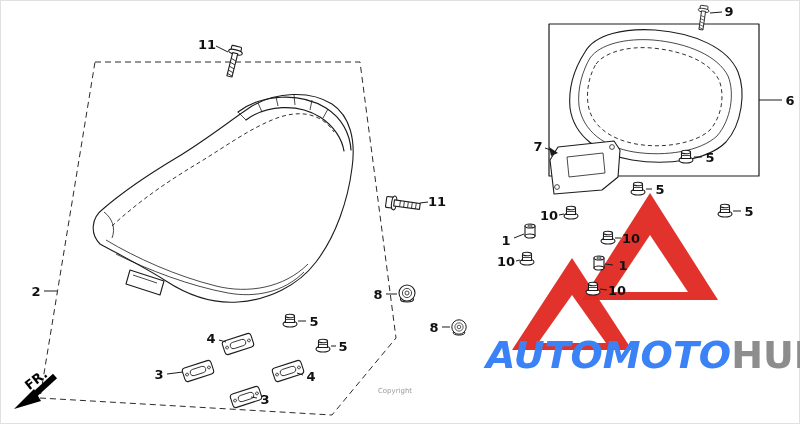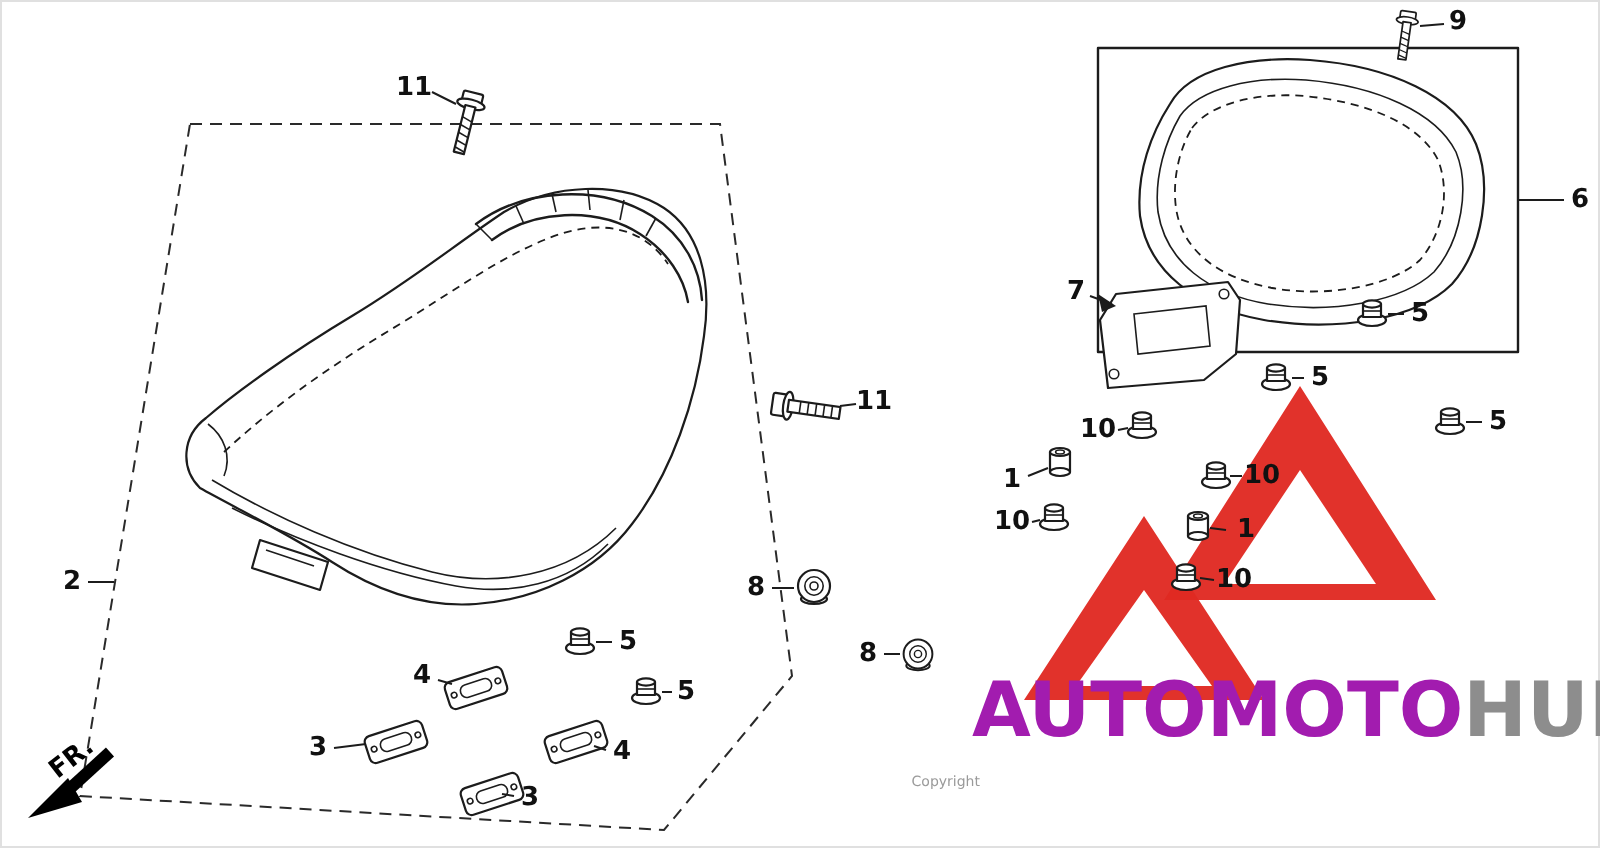--- a/index.html
+++ b/index.html
@@ -20,21 +20,21 @@
   .callout{
     position:absolute;transform:translate(-50%,-50%);
     font:bold 13px "DejaVu Sans",sans-serif;color:#111;line-height:1;
   }
   .logo-text{
     position:absolute;left:486px;top:336px;white-space:nowrap;
     font-family:"DejaVu Sans","Liberation Sans",sans-serif;
     font-weight:bold;font-size:38px;letter-spacing:0px;line-height:1;
   }
   .copyright{
-    position:absolute;left:300px;top:387px;width:190px;text-align:right;
+    position:absolute;left:300px;top:387px;width:190px;text-align:center;
     font-size:7px;line-height:8px;color:#9a9a9a;
   }
   .fr-label{
     position:absolute;left:24px;top:372px;transform:rotate(-38deg);
     font:bold 13px "DejaVu Sans",sans-serif;color:#000;
   }
 </style>
 </head>
 <body>
 
@@ -242,21 +242,21 @@
       <div class="callout" style="left: 660px; top: 189px;">5</div>
       <div class="callout" style="left: 749px; top: 211px;">5</div>
       <div class="callout" style="left: 549px; top: 215px;">10</div>
       <div class="callout" style="left: 506px; top: 261px;">10</div>
       <div class="callout" style="left: 631px; top: 238px;">10</div>
       <div class="callout" style="left: 617px; top: 290px;">10</div>
       <div class="callout" style="left: 506px; top: 240px;">1</div>
       <div class="callout" style="left: 623px; top: 265px;">1</div>
     </div>
 
-  <div class="logo-text"><span style="color: #a21caf;">AUTOMOTO</span><span style="color: rgb(141, 141, 141);">HUB</span></div>
+  <div class="logo-text"><span style="color: #3b82f6; font-style: italic;">AUTOMOTO</span><span style="color: rgb(141, 141, 141);">HUB</span></div>
 
   <div class="copyright">
     <div>Copyright</div>
   </div>
 
   <div class="fr-label">FR.</div>
 
 </div>
 
 </body></html>

